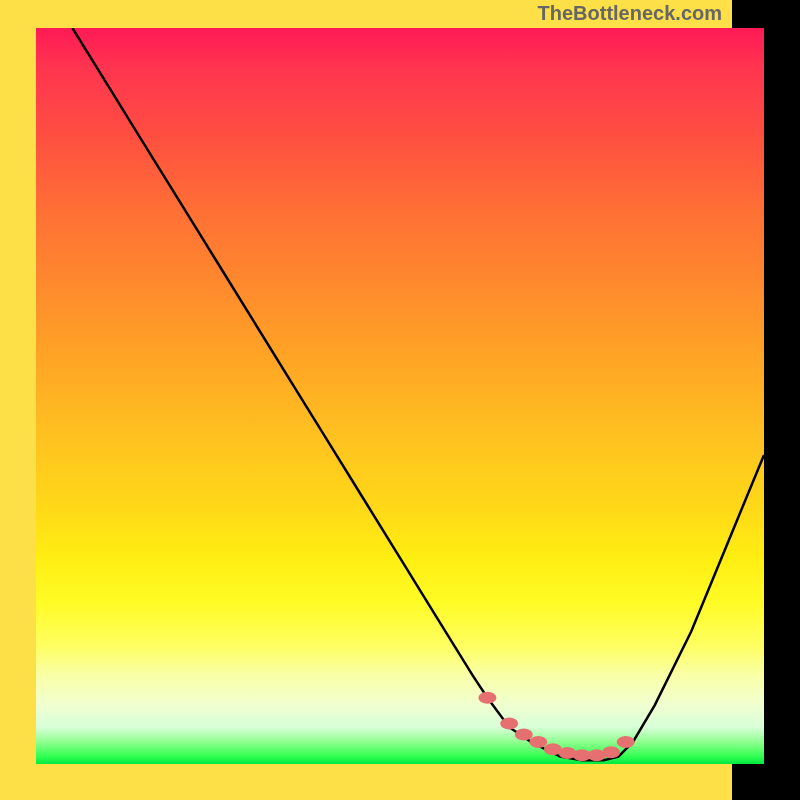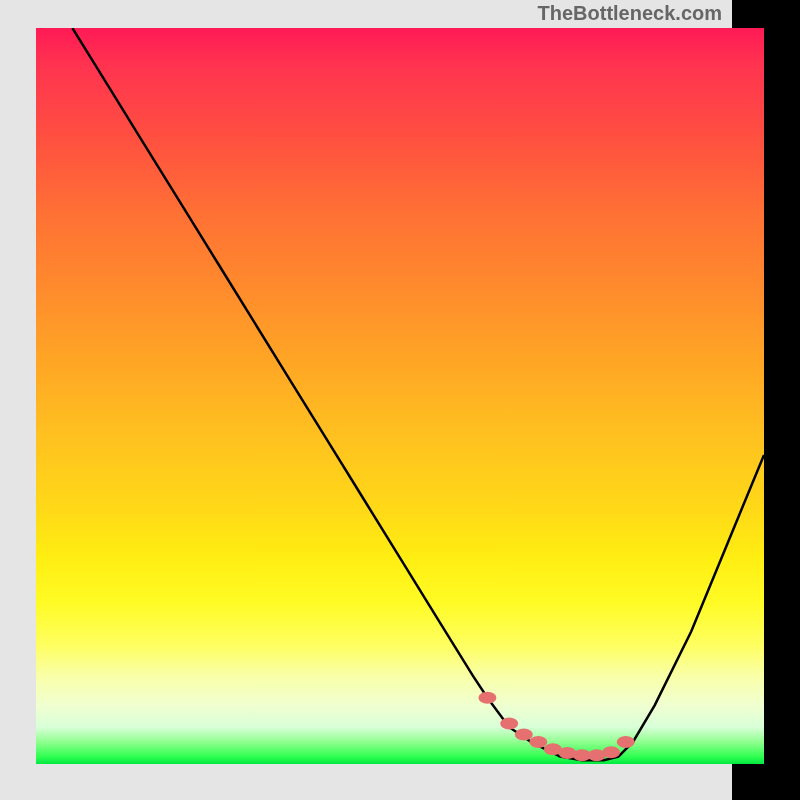--- a/index.html
+++ b/index.html
@@ -8,21 +8,21 @@
     background: #000;
     width: 800px;
     height: 800px;
     overflow: hidden;
     font-family: Arial, sans-serif;
   }
   .container {
     position: relative;
     width: 732px;
     height: 800px;
-    background: #e5e5e5;
+    background: #fde047;
   }
   .attribution {
     position: absolute;
     top: 2px;
     right: 10px;
     color: #666;
     font-size: 20px;
     font-weight: bold;
     z-index: 10;
   }

